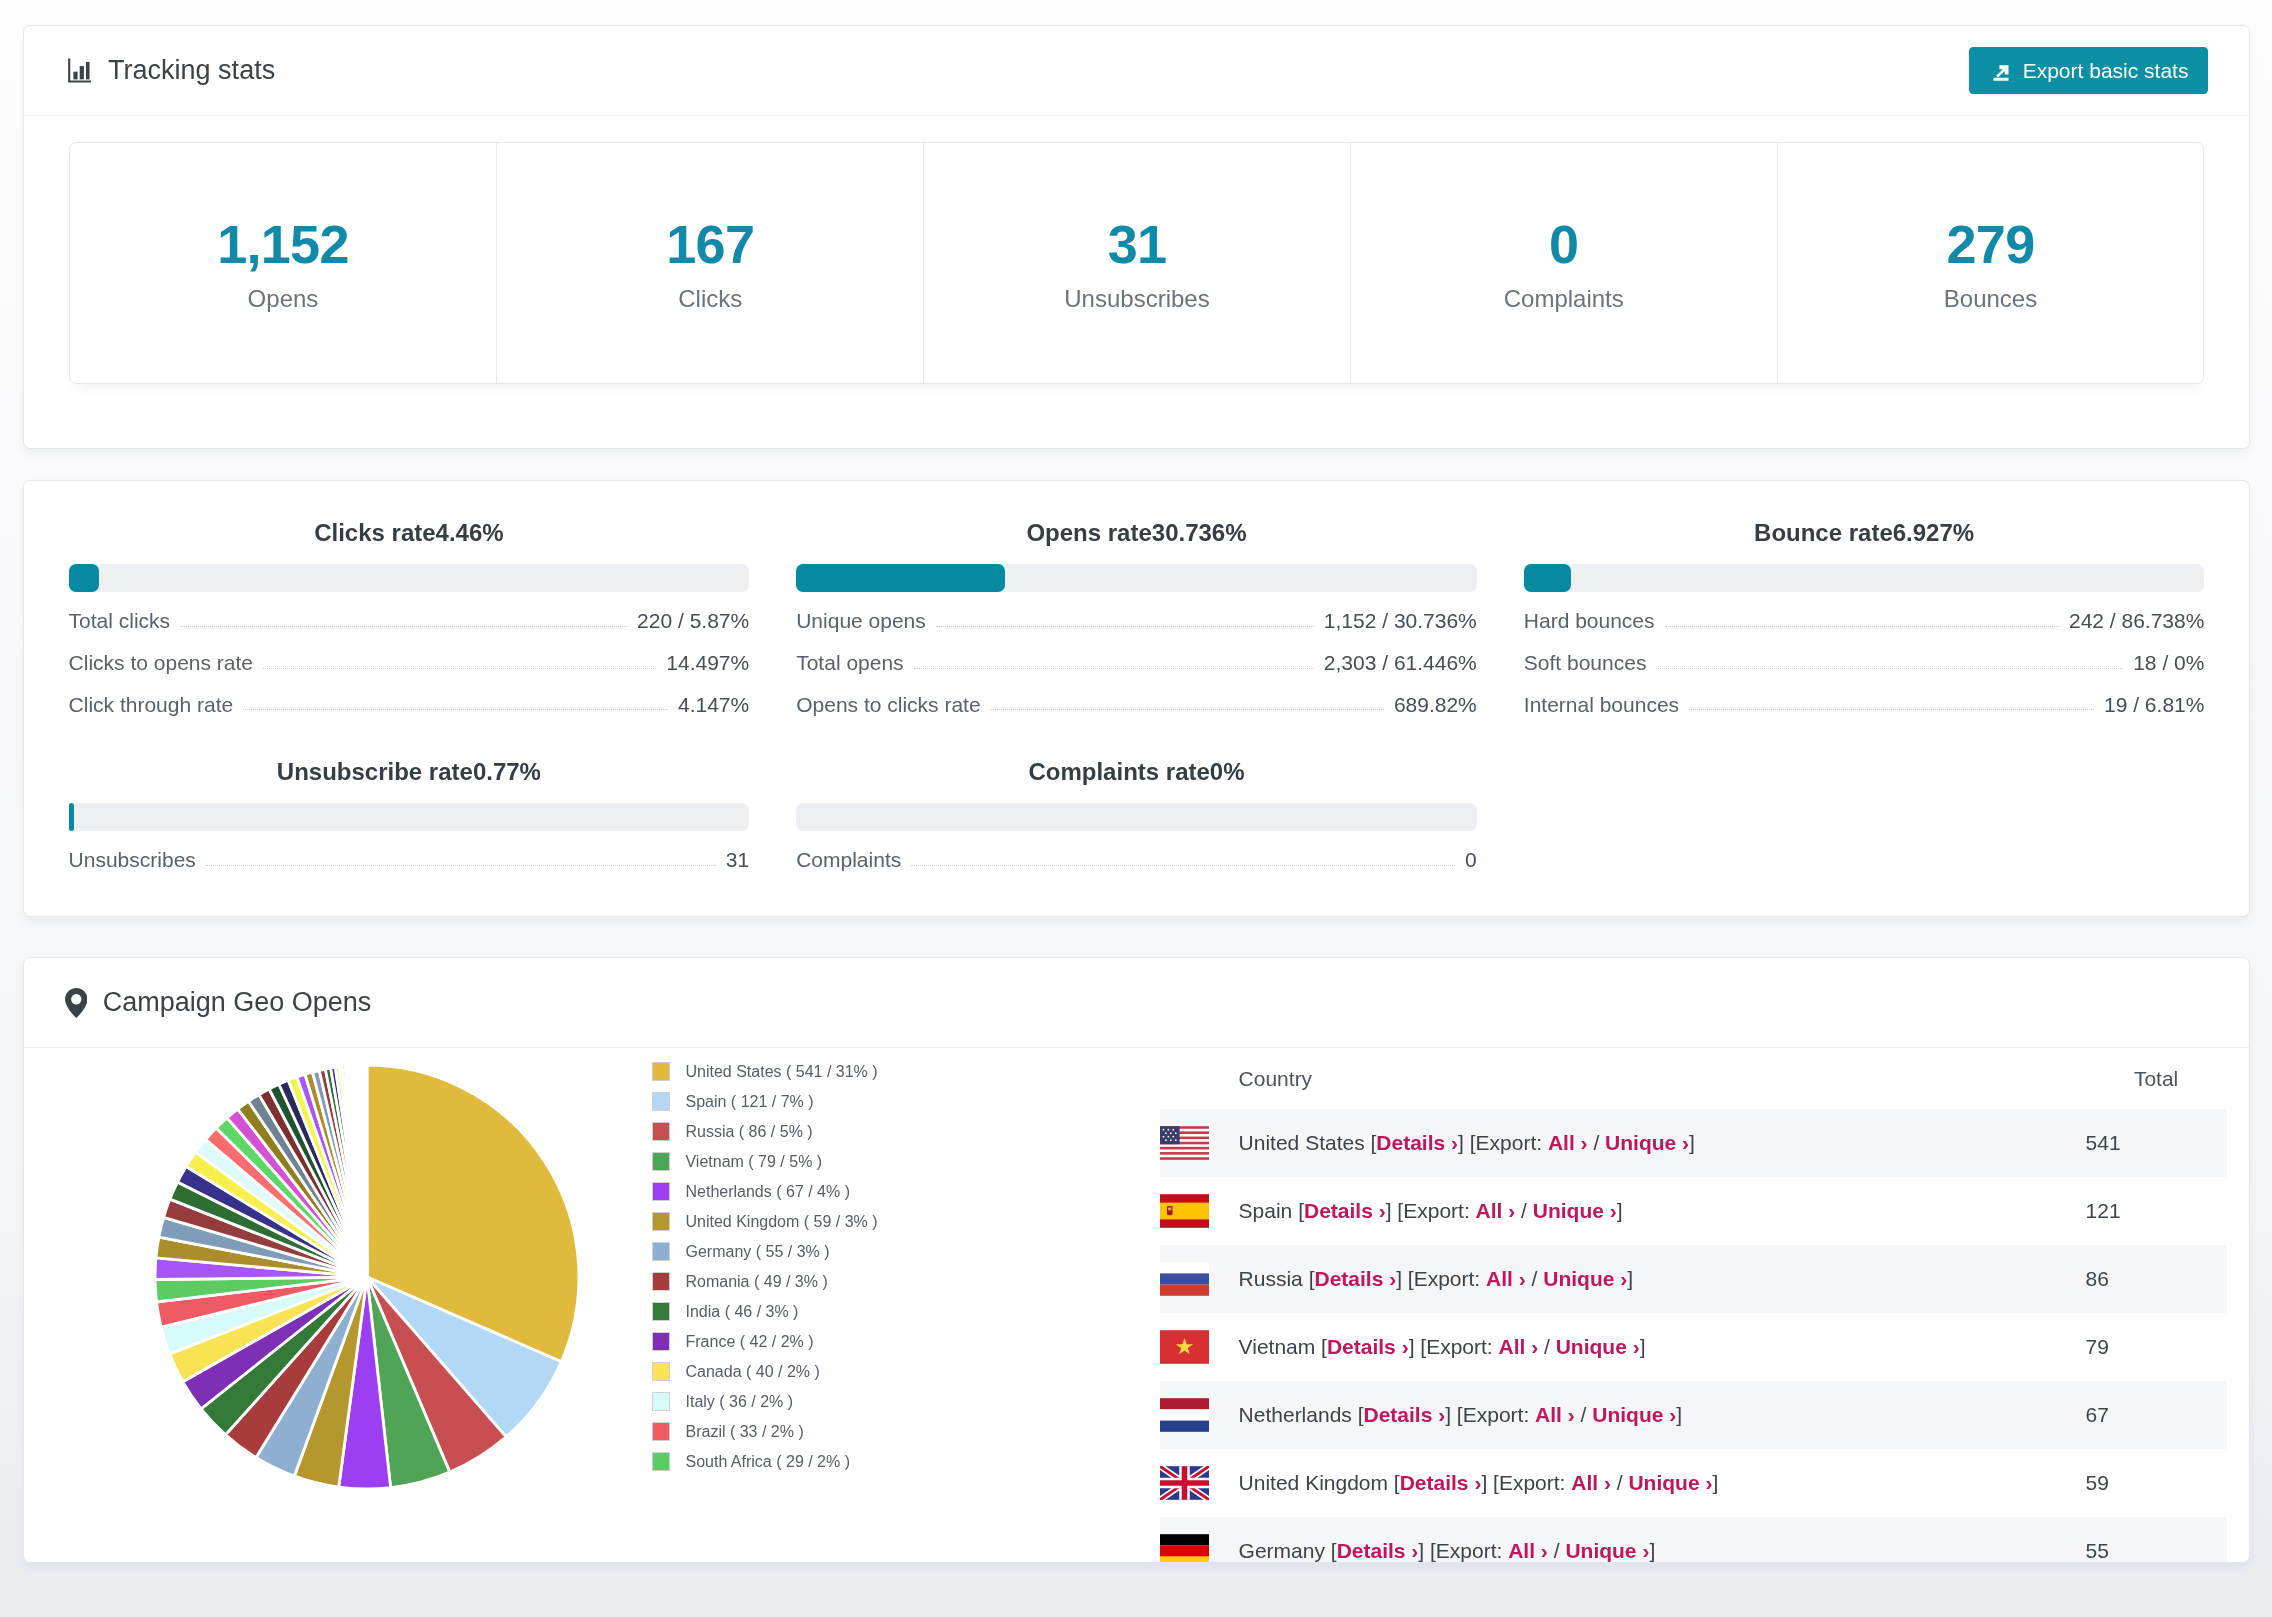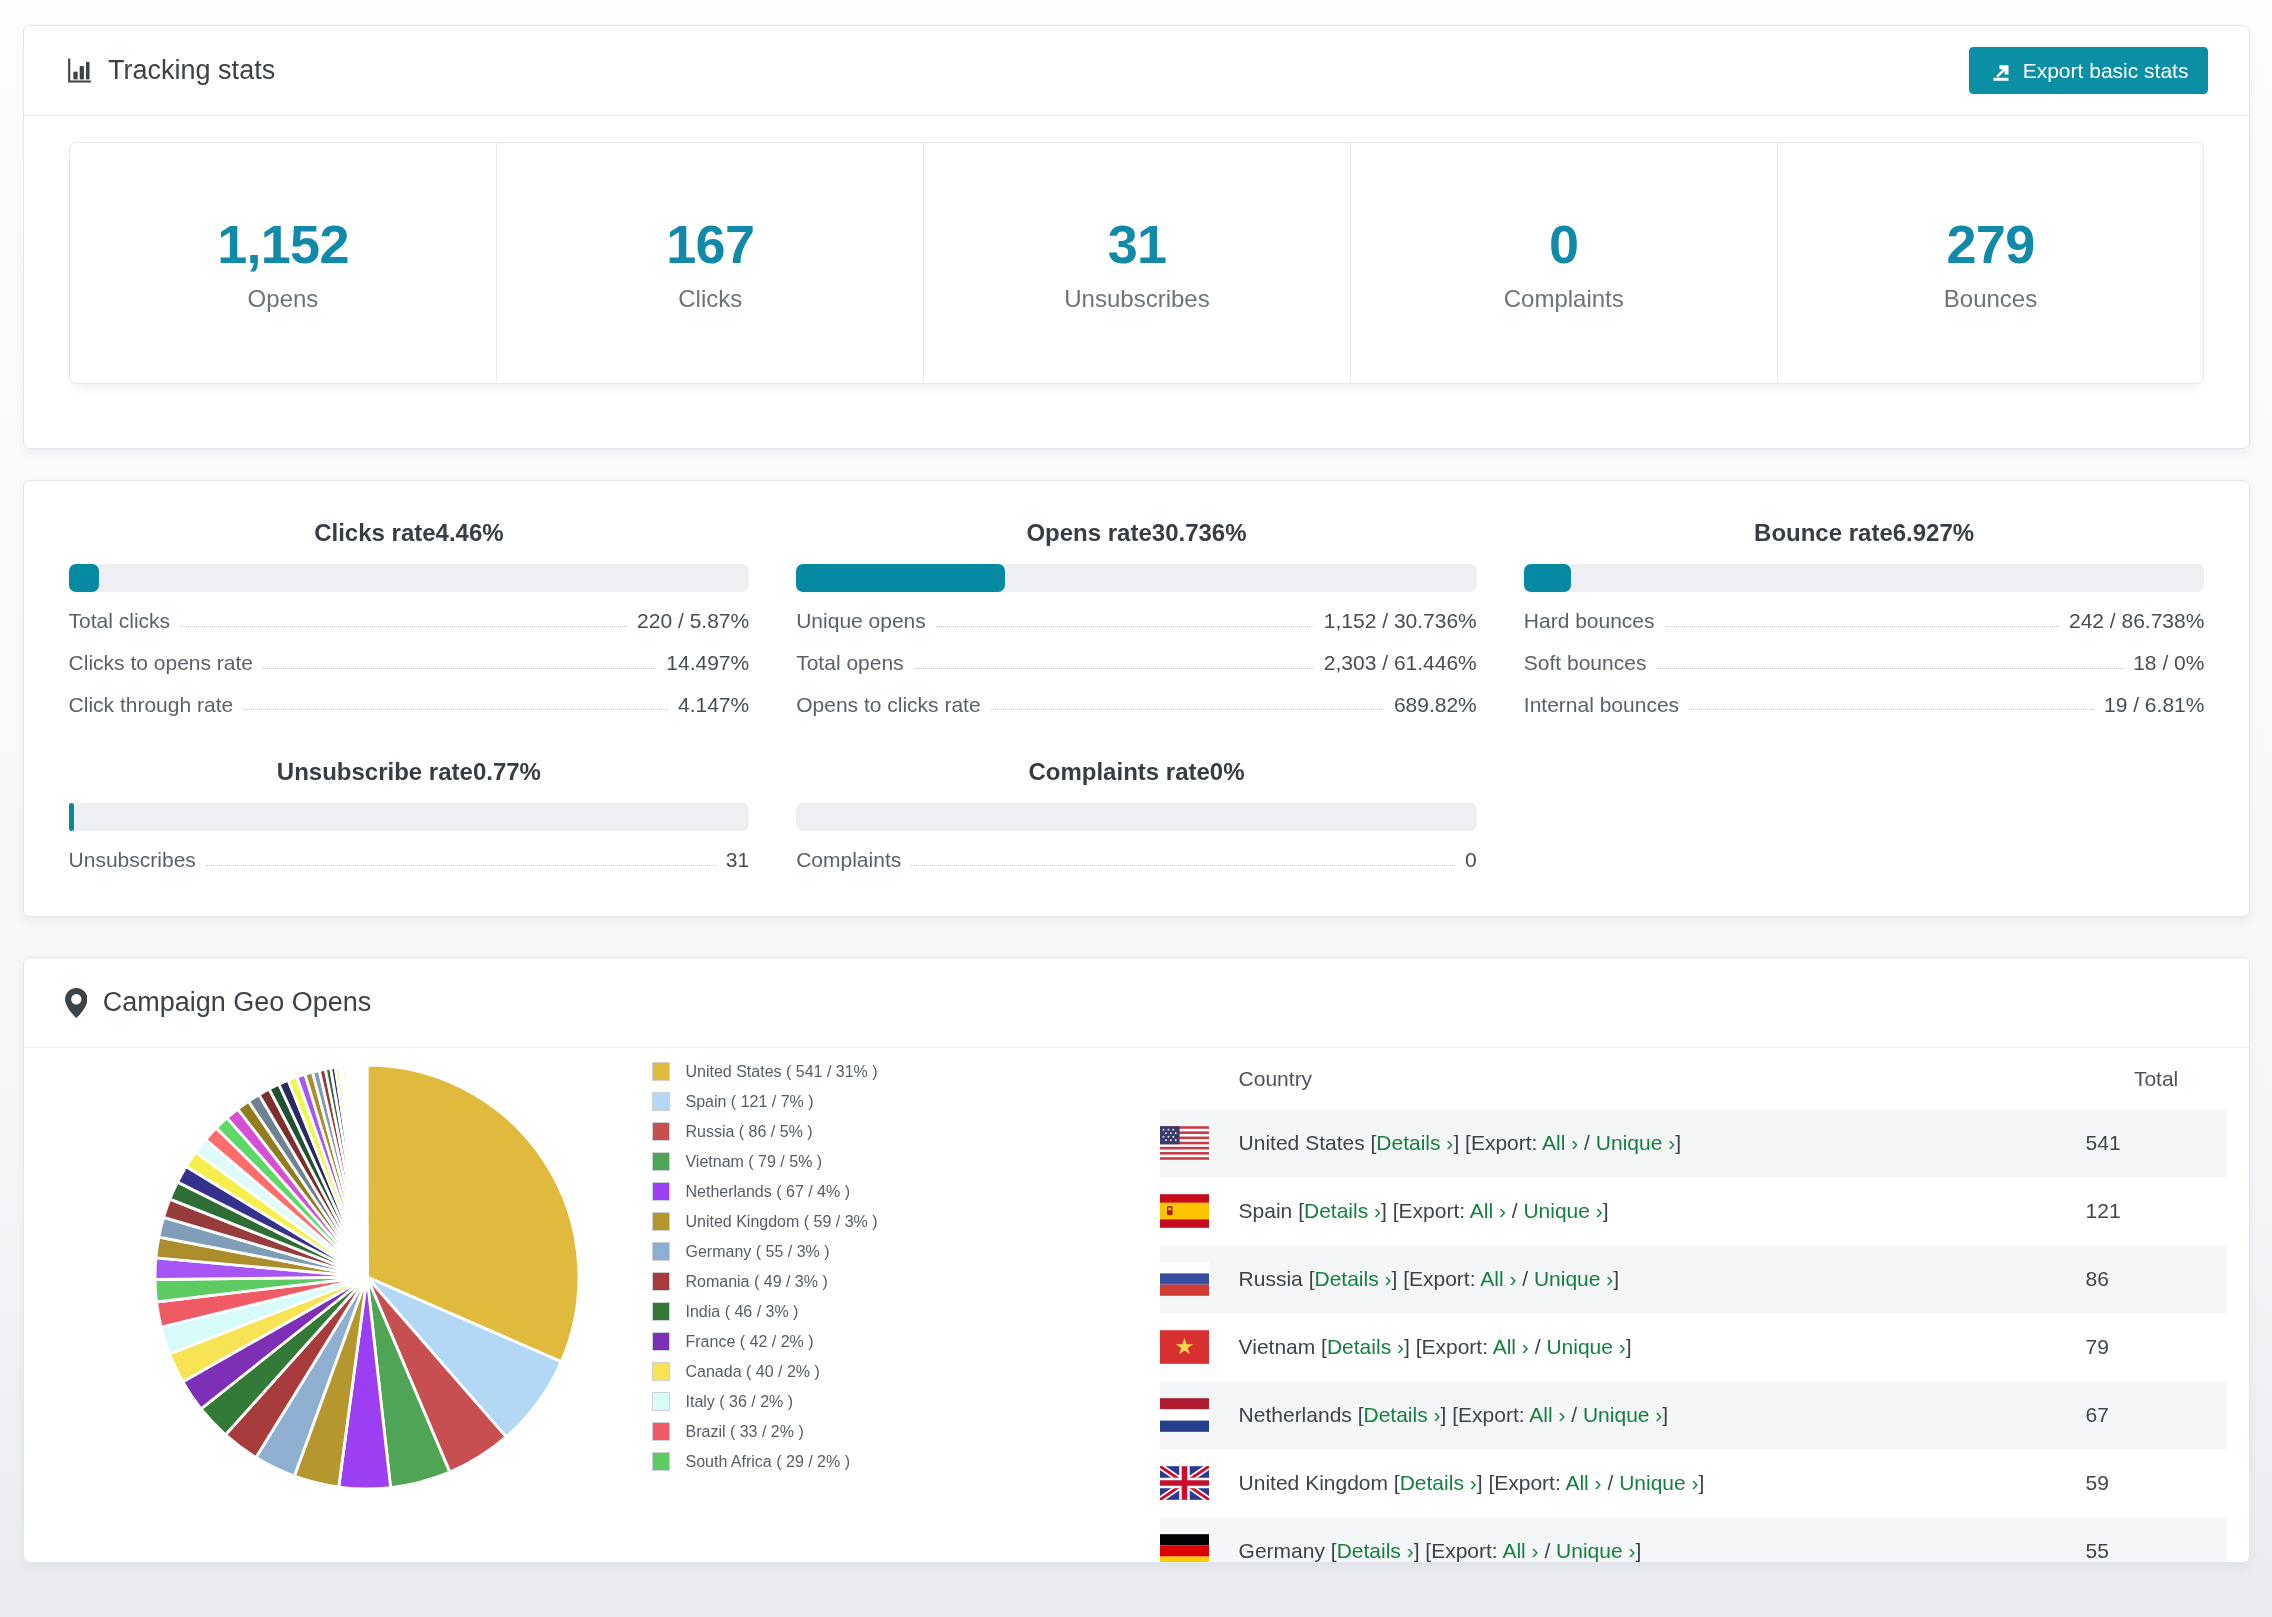--- a/index.html
+++ b/index.html
@@ -61,21 +61,21 @@
   .swatch { width:18.4px; height:18.4px; border:1.4px solid #cdd0d4; flex:none; }
   .legend-label { font-size:16px; color:#555d66; white-space:nowrap; }
   .geo-table { position:absolute; left:1136px; top:0; width:1067px; }
   .t-head { height:61px; display:flex; align-items:center; font-size:21px; color:#4b535c; }
   .t-head .c1 { margin-left:79px; }
   .col-total { width:141px; margin-left:auto;text-align:center; }
   .t-row { height:68px; display:flex; align-items:center; font-size:21px; color:#3c434b; }
   .t-row.striped { background:#f5f6f7; }
   .flag { width:49px; height:34px; margin-right:30px; flex:none; }
   .row-text { white-space:pre; }
-  .row-text .lnk { color:#15803d; text-decoration:none; cursor:pointer; }
+  .row-text .lnk { color:#be185d; text-decoration:none; cursor:pointer;font-weight:bold; }
   .row-text .bk { color:#3c434b; }
   .t-total { width:141px; margin-left:auto; color:#3d454e; }
   .head-icon { flex:none; display:flex; align-items:center; }
 </style>
 </head>
 <body>
 
 <div class="card card-tracking">
   <div class="card-head">
     <span class="head-icon">

